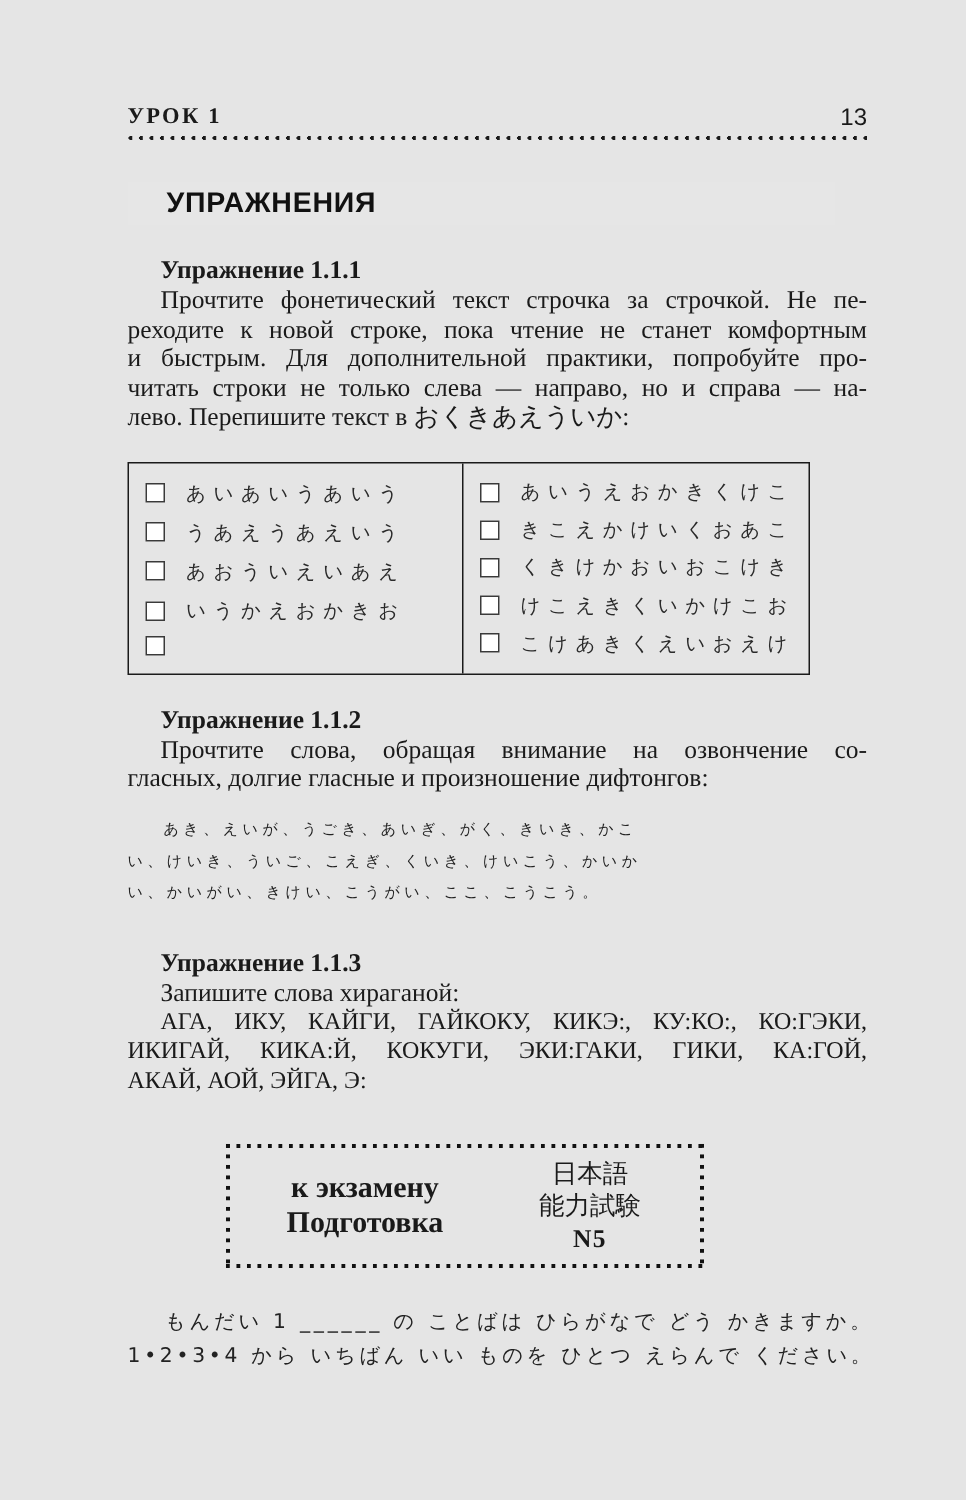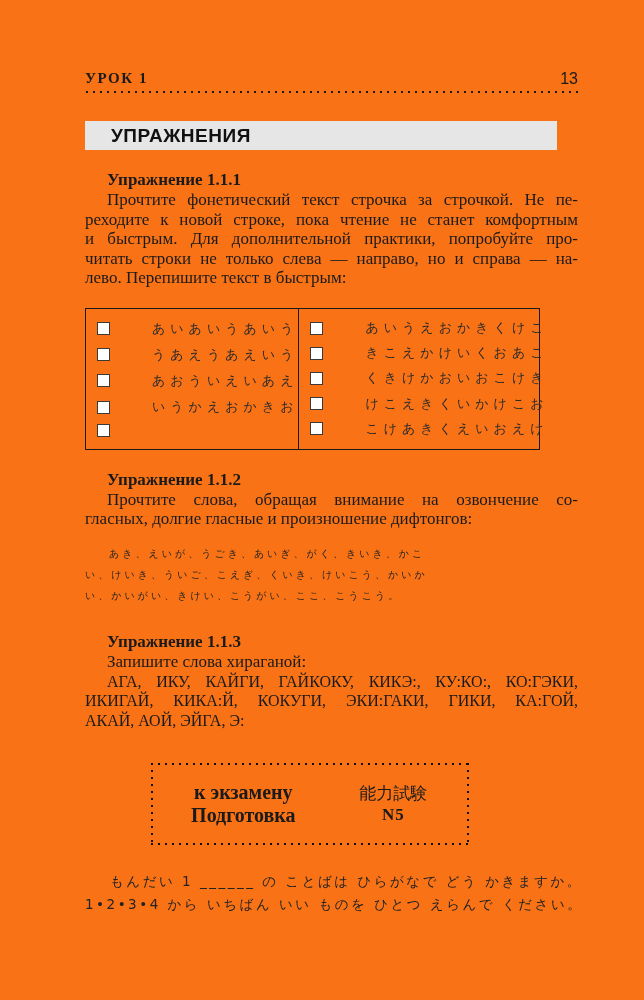--- a/index.html
+++ b/index.html
@@ -1,18 +1,18 @@
 <!DOCTYPE html>
 <html><head>
 <meta charset="utf-8">
 <style>
   * { margin:0; padding:0; box-sizing:border-box; }
   html,body { background:#ffffff; }
   .page {
-    width:644px; height:1000px; background:#f97316; color:#1a1a1a;
+    width:644px; height:1000px; background:#e5e5e5; color:#1a1a1a;
     font-family:"Liberation Serif","DejaVu Serif",serif;
     padding:70px 66px 0 85px; position:relative; overflow:hidden;
   }
   
   .header-row { display:flex; justify-content:space-between; align-items:flex-end; }
   .lesson-label { font-weight:bold; font-size:15px; letter-spacing:1.5px; }
   .page-number { font-family:"Liberation Sans","DejaVu Sans",sans-serif; font-size:16px; line-height:16px; }
   .dot-rule {
     margin-top:3px; height:4px;
     background-image:radial-gradient(circle 1.4px at 2px 2px,#1a1a1a 98%,transparent 100%);
@@ -33,21 +33,21 @@
   .para-line.first { text-indent:22px; }
   .para-line.last { text-align-last:left; }
   .plain-line { font-size:17px; line-height:20px; padding-left:22px; }
   
   .ptable { margin-top:20px; width:455px; height:142px; border:1.5px solid #1a1a1a; display:flex; }
   .pcol { display:flex; flex-direction:column; justify-content:space-around; padding:7px 0; }
   .pcol-left { width:223px; border-right:1.5px solid #1a1a1a; }
   .pcol-right { flex:1;text-align:center; }
   .prow { display:flex; align-items:center; padding-left:11px; }
   .cbox { width:13px; height:13px; border:1.5px solid #3a3a3a; margin-right:14px; flex:none; background:#fff; }
-  .kana-cell { font-size:13px; letter-spacing:5px; white-space:nowrap; font-family:Liberation Sans, sans-serif; color:#2a2a2a;margin-left:28px; }
+  .kana-cell { font-size:13px; letter-spacing:5px; white-space:nowrap; font-family:Liberation Sans, sans-serif; color:#2a2a2a; }
   
   .kana-block { margin-top:14px; }
   .kana-line { font-size:10px; letter-spacing:3px; line-height:21px; font-family:"DejaVu Sans",sans-serif; color:#222; }
   .kana-line.first { padding-left:24px; }
   
   .caps-line { font-size:16px; line-height:19.5px; text-align:justify; text-align-last:justify; }
   .caps-line.first { text-indent:22px; }
   .caps-line.last { text-align-last:left; }
   
   .exam-box {
@@ -84,21 +84,21 @@
   <div class="banner">
     <span>УПРАЖНЕНИЯ</span>
   </div>
 
   <div class="ex-title mt20">Упражнение 1.1.1</div>
   <div>
     <div class="para-line first">Прочтите фонетический текст строчка за строчкой. Не пе-</div>
     <div class="para-line">реходите к новой строке, пока чтение не станет комфортным</div>
     <div class="para-line">и быстрым. Для дополнительной практики, попробуйте про-</div>
     <div class="para-line">читать строки не только слева — направо, но и справа — на-</div>
-    <div class="para-line last">лево. Перепишите текст в быстрым:</div>
+    <div class="para-line last">лево. Перепишите текст в おくきあえういか:</div>
   </div>
 
   <div class="ptable">
     <div class="pcol pcol-left">
       <div class="prow">
         <span class="cbox"></span>
         <span class="kana-cell">あいあいうあいう</span>
       </div>
       <div class="prow">
         <span class="cbox"></span>
@@ -158,20 +158,21 @@
     <div class="caps-line">ИКИГАЙ, КИКА:Й, КОКУГИ, ЭКИ:ГАКИ, ГИКИ, КА:ГОЙ,</div>
     <div class="caps-line last">АКАЙ, АОЙ, ЭЙГА, Э:</div>
   </div>
 
   <div class="exam-box">
     <div class="exam-left">
       <div>к экзамену</div>
       <div>Подготовка</div>
     </div>
     <div class="exam-right">
+      <div>日本語</div>
       <div>能力試験</div>
       <div class="n5">N5</div>
     </div>
   </div>
 
   <div class="jlpt">
     <div class="jlpt-line first">もんだい 1 ______ の ことばは ひらがなで どう かきますか。</div>
     <div class="jlpt-line">1•2•3•4 から いちばん いい ものを ひとつ えらんで ください。</div>
   </div>
 

